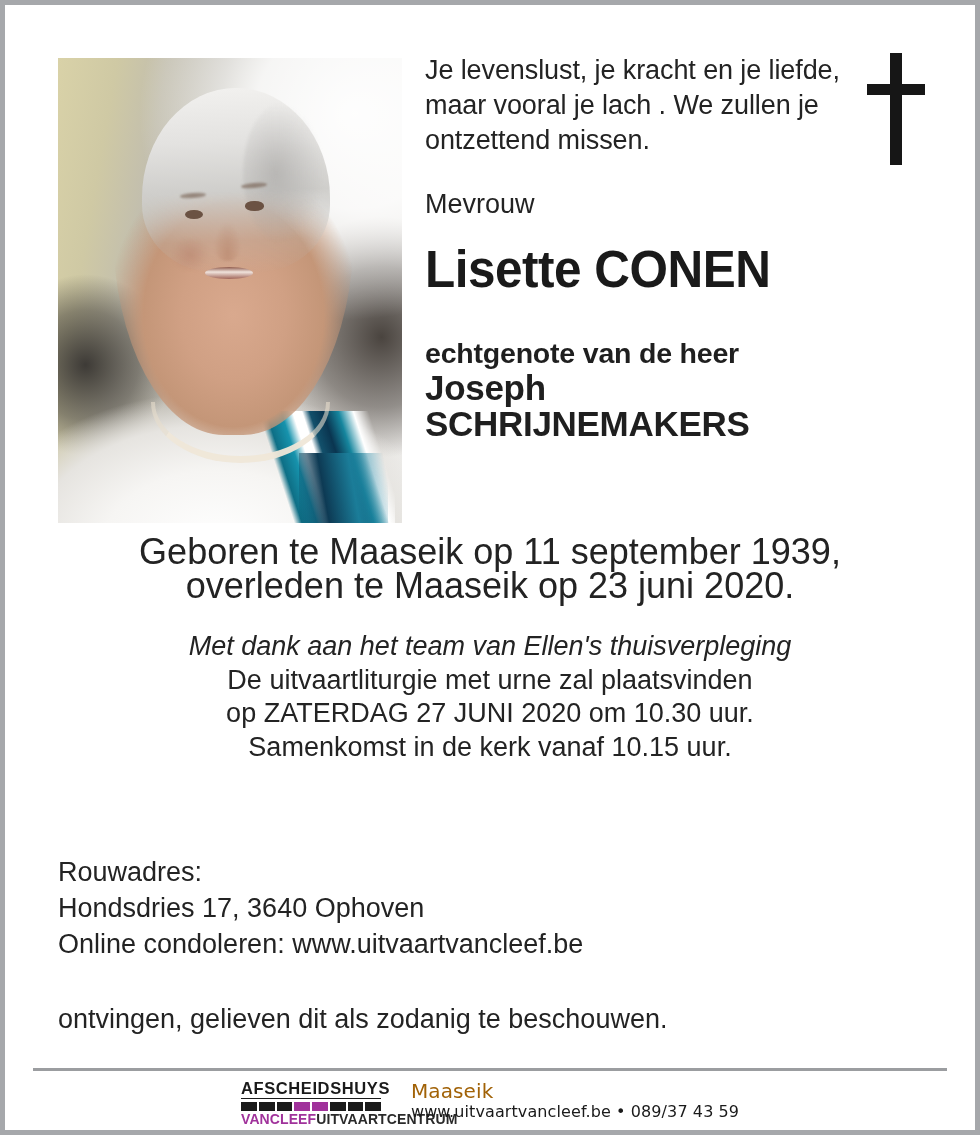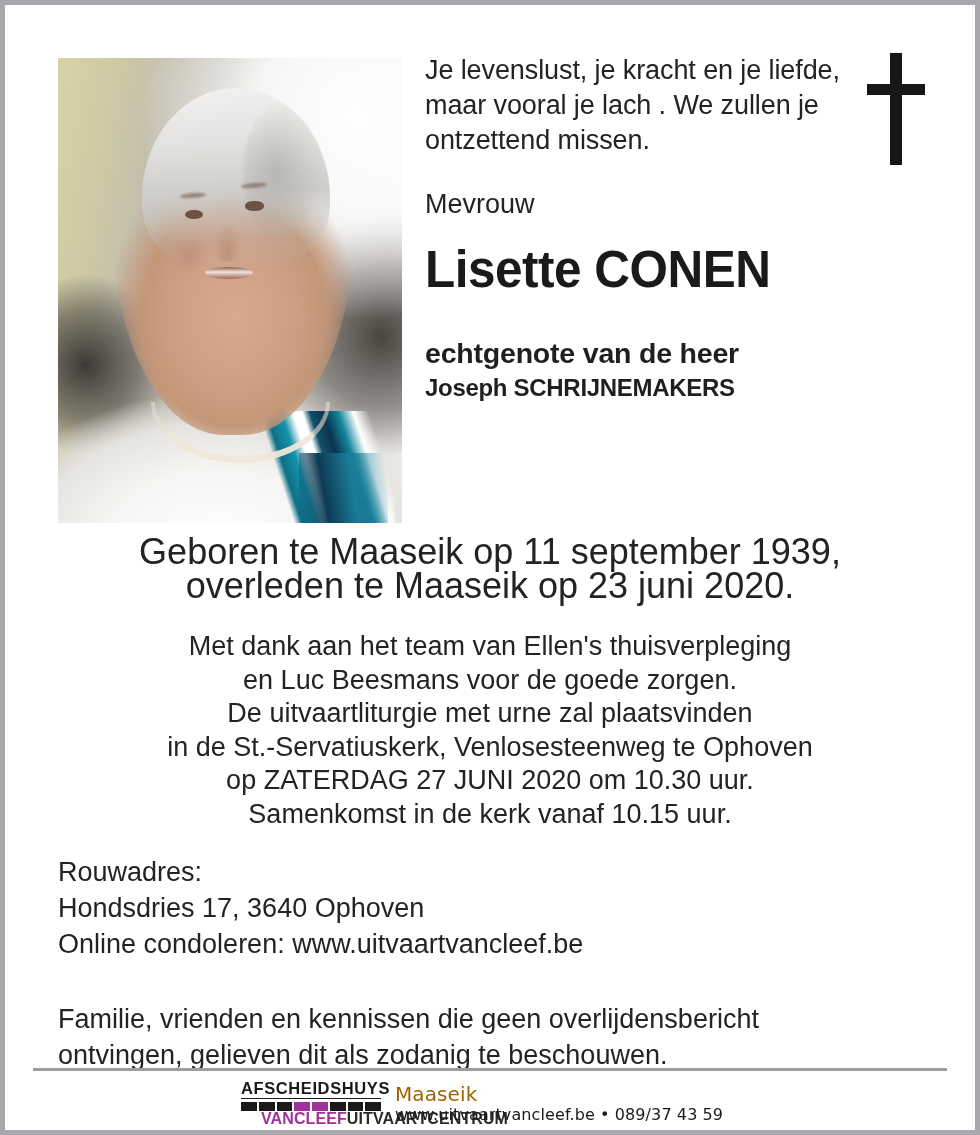--- a/index.html
+++ b/index.html
@@ -221,21 +221,21 @@
   }
   .spouse-line1 {
     margin-top: 38px;
     font-size: 28.5px;
     line-height: 34px;
     font-weight: 700;
     color: #1f1f1f;
     letter-spacing: -0.2px;
   }
   .spouse-line2 {
-    font-size: 24px;
+    font-size: 35px;
     line-height: 36px;
     font-weight: 600;
     color: #1f1f1f;
     letter-spacing: -0.3px;
   }
 
   
   .cross {
     position: absolute;
     left: 858px;
@@ -257,20 +257,21 @@
     line-height: 34px;
     color: #232323;
   }
   .ceremony {
     margin-top: 27px;
     font-size: 27px;
     line-height: 33.5px;
     color: #232323;
   }
   .ceremony .it {
+    font-style: italic;
   }
 
   
   .address-block {
     position: absolute;
     left: 53px;
     top: 849px;
     font-size: 27px;
     line-height: 36px;
     color: #232323;
@@ -291,22 +292,22 @@
     top: 1063px;
     width: 914px;
     height: 3px;
     background: #9b9da0;
   }
   .footer {
     position: absolute;
     left: 236px;
     top: 1073px;
     display: flex;
-    align-items: flex-end;
-    gap: 14px;
+    align-items: center;
+    gap: 30px;
   }
   
   .logo {
     width: 140px;
     padding-top: 1px;
   }
   .logo-top {
     font-size: 16.5px;
     font-weight: 700;
     letter-spacing: 0.6px;
@@ -321,25 +322,24 @@
     display: flex;
     gap: 2px;
     margin-top: 2.5px;
     height: 9px;
   }
   .logo-bar span { flex: 1 1 auto; display: block; height: 100%; }
   .logo-bottom {
     display: flex;
     justify-content: space-between;
     margin-top: 2.5px;
-    font-size: 16px;
+    font-size: 14px;
     font-weight: 700;
     letter-spacing: 0.1px;
     line-height: 12px;
-    margin-left: 20px;
   }
   .logo-vancleef { color: #a0329b; }
   .logo-uitvaart { color: #2a2a2a; }
 
   .footer-text {
     padding-top: 1px;
     font-family: "DejaVu Sans", sans-serif;
   }
   .footer-city {
     font-size: 20px;
@@ -397,36 +397,33 @@
       </svg>
     </div>
 
     <div class="center-block">
       <div class="born-died">
         <div>Geboren te Maaseik op 11 september 1939,</div>
         <div>overleden te Maaseik op 23 juni 2020.</div>
       </div>
       <div class="ceremony">
         <div class="it">Met dank aan het team van Ellen's thuisverpleging</div>
-        <div class="it">en Luc Beesmans voor de goede zorgen.</div>
         <div>De uitvaartliturgie met urne zal plaatsvinden</div>
-        <div>in de St.-Servatiuskerk, Venlosesteenweg te Ophoven</div>
         <div>op ZATERDAG 27 JUNI 2020 om 10.30 uur.</div>
         <div>Samenkomst in de kerk vanaf 10.15 uur.</div>
       </div>
     </div>
 
     <div class="address-block">
       <div>Rouwadres:</div>
       <div>Hondsdries 17, 3640 Ophoven</div>
       <div>Online condoleren: www.uitvaartvancleef.be</div>
     </div>
 
     <div class="notice-block">
-      <div>Familie, vrienden en kennissen die geen overlijdensbericht</div>
       <div>ontvingen, gelieven dit als zodanig te beschouwen.</div>
     </div>
 
     <div class="footer-rule"></div>
     <div class="footer">
       <div class="logo">
         <div class="logo-top">AFSCHEIDSHUYS</div>
         <div class="logo-bar">
             <span style="background: rgb(26, 26, 26);"></span>
             <span style="background: rgb(26, 26, 26);"></span>

